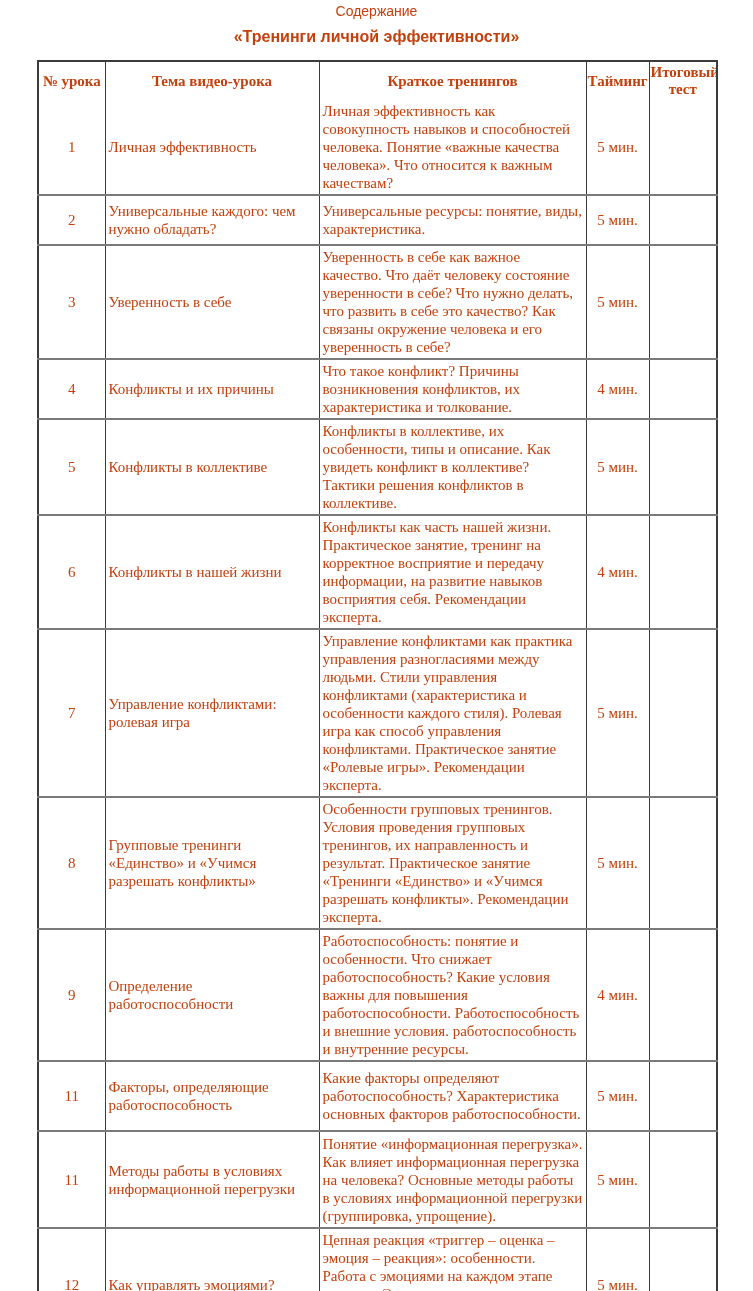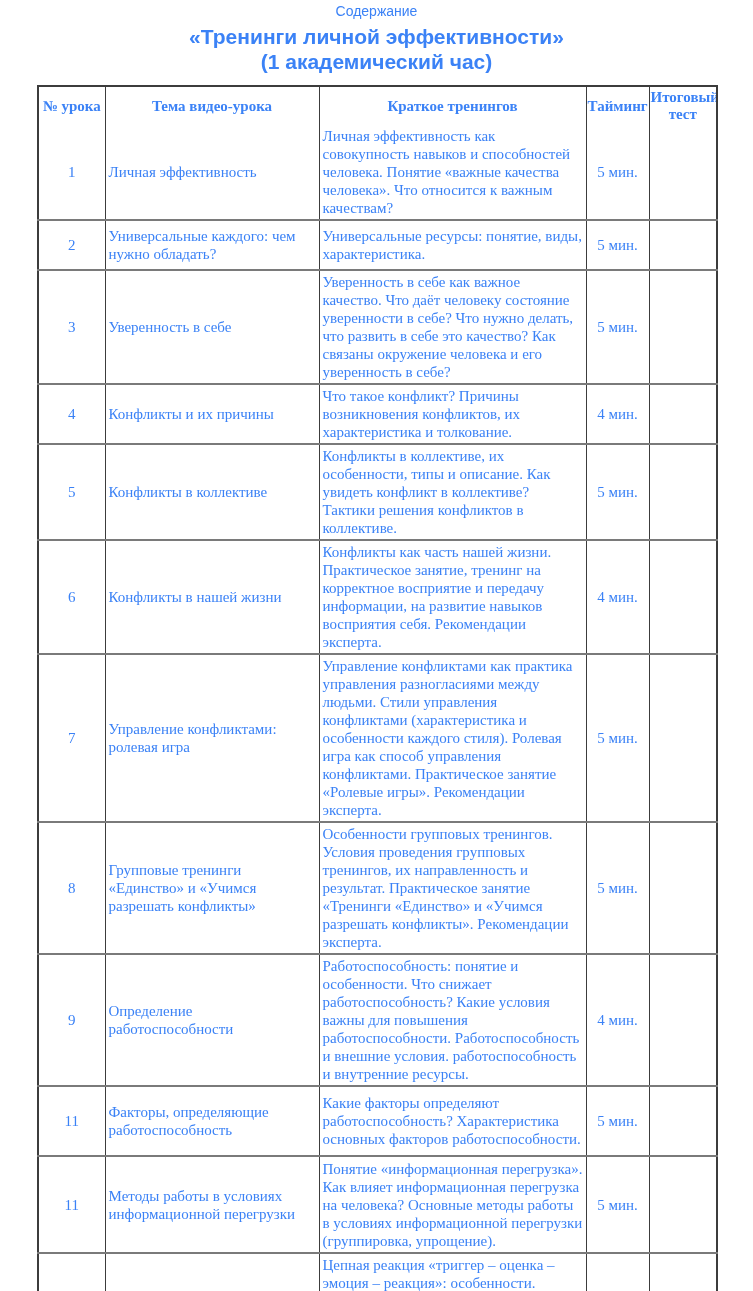--- a/index.html
+++ b/index.html
@@ -1,32 +1,32 @@
 <!DOCTYPE html>
 <html lang="ru"><head>
 <meta charset="utf-8">
 <style>
   html,body{margin:0;padding:0;background:#ffffff;}
   .page{
     width:753px;
     height:1291px;
     background:#ffffff;
-    color:#3b82f6;
+    color:#c2410c;
     font-family:"Liberation Serif", serif;
     overflow:hidden;
   }
   
   .doc-header{
     text-align:center;
     font-family:"Liberation Sans", sans-serif;
     padding-top:3px;
   }
   .doc-header p{margin:0;line-height:17px;}
   .t-small{font-size:14px;font-weight:normal;}
-  .t-bold{font-size:21px;font-weight:bold;}
+  .t-bold{font-size:16px;font-weight:bold;}
   .m8{margin-bottom:8px !important;}
   .m13{margin-bottom:13px !important;}
   
   table.toc{
     margin:15px 0 0 37px;
     width:679px;
     border-collapse:collapse;
     table-layout:fixed;
     border:2px solid #3c3c3c;
     font-size:15px;
@@ -55,21 +55,20 @@
   .td-test{text-align:center;}
 </style>
 </head>
 <body>
 
 <div class="page">
 
   <div class="doc-header">
     <p class="t-small m8">Содержание</p>
     <p class="t-bold m8">«Тренинги личной эффективности»</p>
-    <p class="t-bold">(1 академический час)</p>
   </div>
 
   <table class="toc">
     <colgroup>
       <col style="width:67px">
       <col style="width:214px">
       <col style="width:267px">
       <col style="width:63px">
       <col style="width:68px">
     </colgroup>

